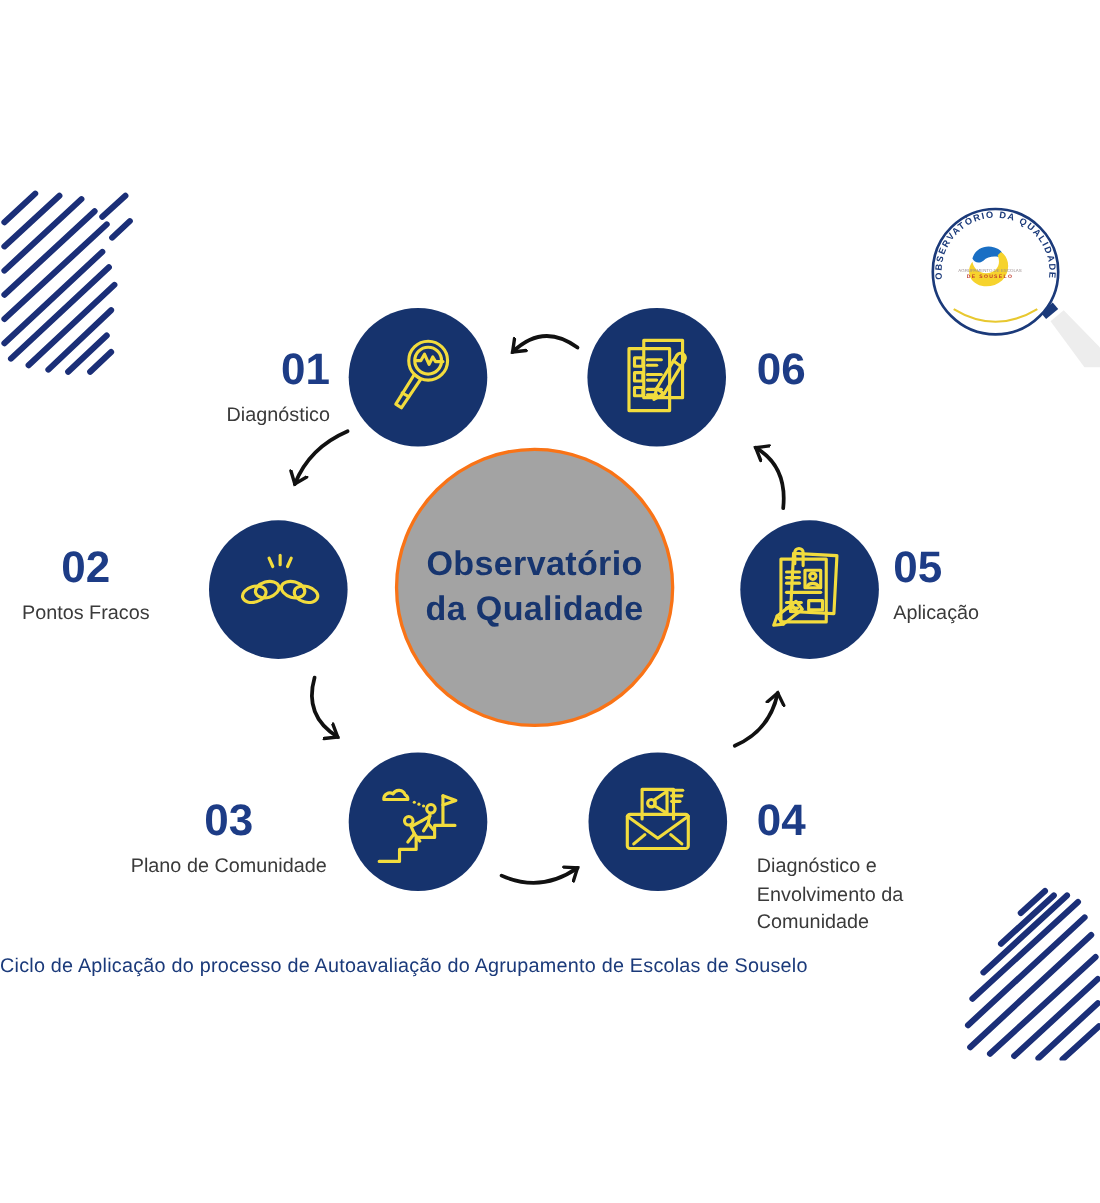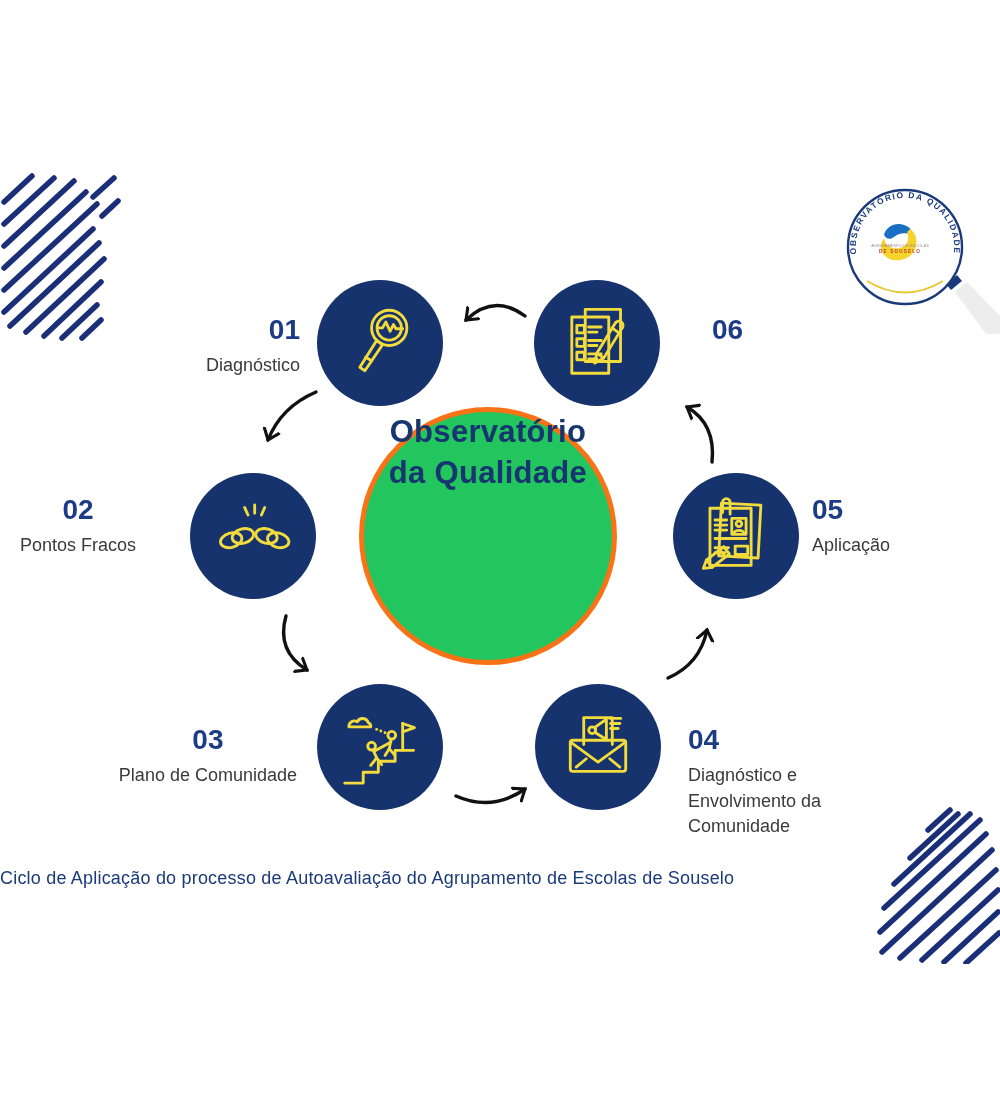--- a/index.html
+++ b/index.html
@@ -6,44 +6,44 @@
   .canvas{position:relative;width:1000px;height:1094px;background:#ffffff;overflow:hidden;
           font-family:"Liberation Sans",sans-serif;}
   .deco{position:absolute;}
   .deco path{stroke:#1b2f78;stroke-width:5.5;stroke-linecap:round;fill:none;}
   .deco.tl{left:0;top:172px;}
   .deco.br{left:876px;top:786px;}
 
   .logo{position:absolute;left:828px;top:184px;}
 
   .center-circle{position:absolute;left:359px;top:407px;width:248px;height:248px;
-    background:#22c55e;border:5px solid #f97316;border-radius:50%;
-    display:flex;justify-content:center;}
+    background:#a3a3a3;border:3px solid #f97316;border-radius:50%;
+    display:flex;align-items:center;justify-content:center;}
   .center-title{font-size:31px;font-weight:bold;color:#17356f;text-align:center;
     line-height:1.32;white-space:pre-line;letter-spacing:.3px;}
 
   .step-circle{position:absolute;width:126px;height:126px;border-radius:50%;
     background:#16336d;display:flex;align-items:center;justify-content:center;}
   .step-circle svg{width:84px;height:84px;}
   .icon *{stroke:#f2dc3d;stroke-width:3.4;fill:none;stroke-linecap:round;stroke-linejoin:round;}
   .icon .fill{fill:#f2dc3d;stroke:none;}
 
   .s01{left:317px;top:280px}.s06{left:534px;top:280px}
   .s02{left:190px;top:473px}.s05{left:673px;top:473px}
   .s03{left:317px;top:684px}.s04{left:535px;top:684px}
 
   .step-meta{position:absolute;}
-  .step-number{font-size:28px;font-weight:bold;color:#1d3c86;line-height:1;}
+  .step-number{font-size:40px;font-weight:bold;color:#1d3c86;line-height:1;}
   .step-label{margin-top:9px;font-size:18px;color:#3a3a3a;line-height:1.42;white-space:pre-line;}
   .m01{right:700px;top:316px;text-align:right}
   .m02{right:864px;top:496px;text-align:center}
   .m03{right:703px;top:726px;text-align:center}
   .m04{left:688px;top:726px}
   .m05{left:812px;top:496px}
-  .m06{left:712px;top:316px}
+  .m06{left:688px;top:316px}
 
   .arrows{position:absolute;left:0;top:0;pointer-events:none;}
   .arrows path.a{stroke:#111;stroke-width:3.4;fill:none;stroke-linecap:round;}
 
   .caption{position:absolute;left:0;right:0;top:868px;text-align:left;
     font-size:18px;color:#1b3a7a;letter-spacing:.2px;}
 </style>
 </head>
 <body>
 

